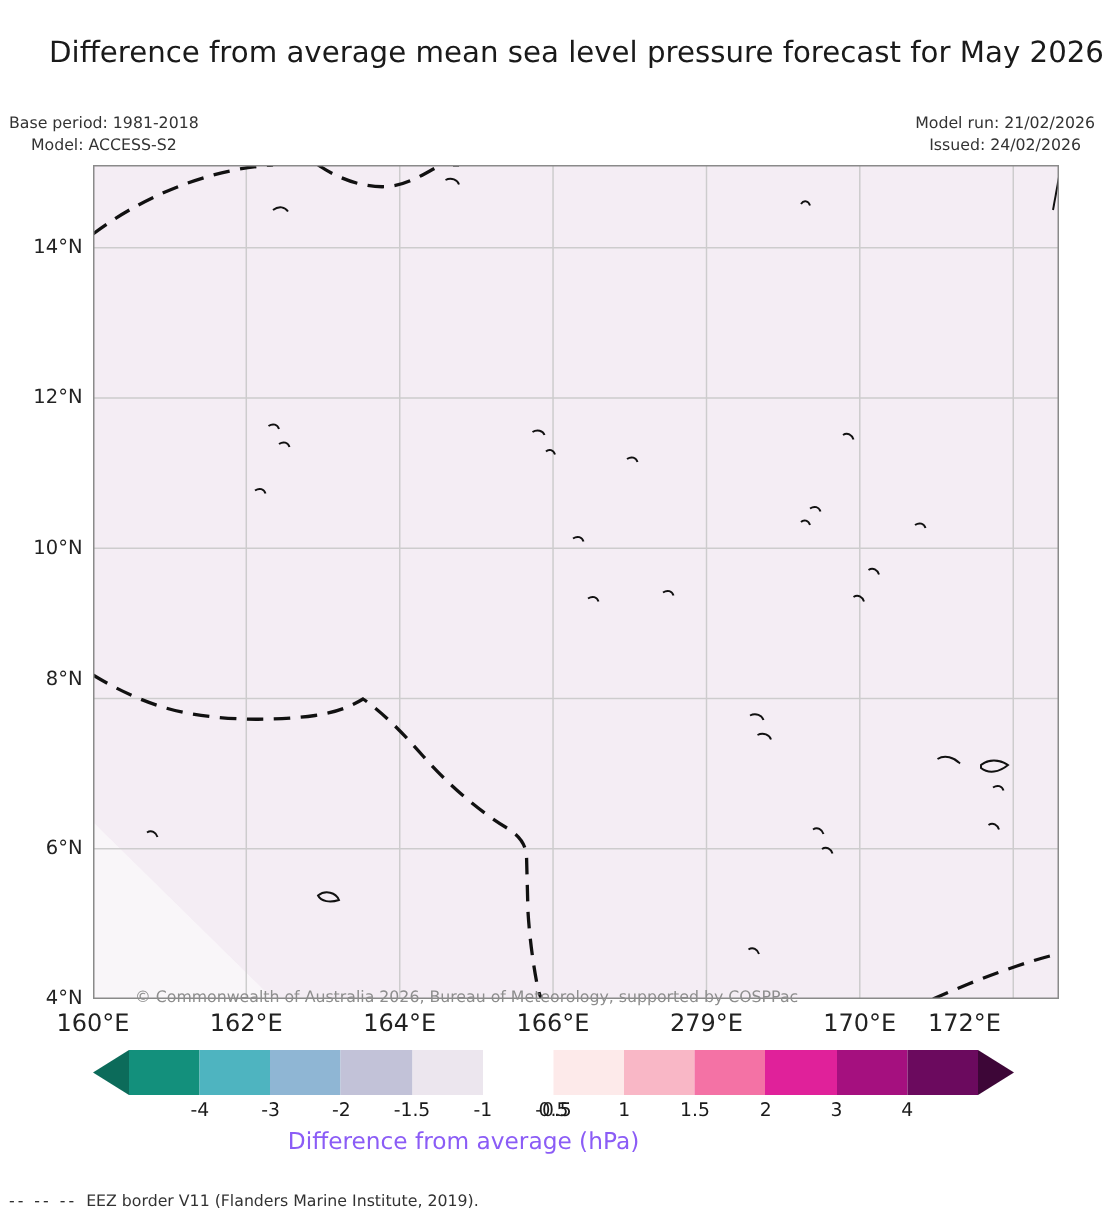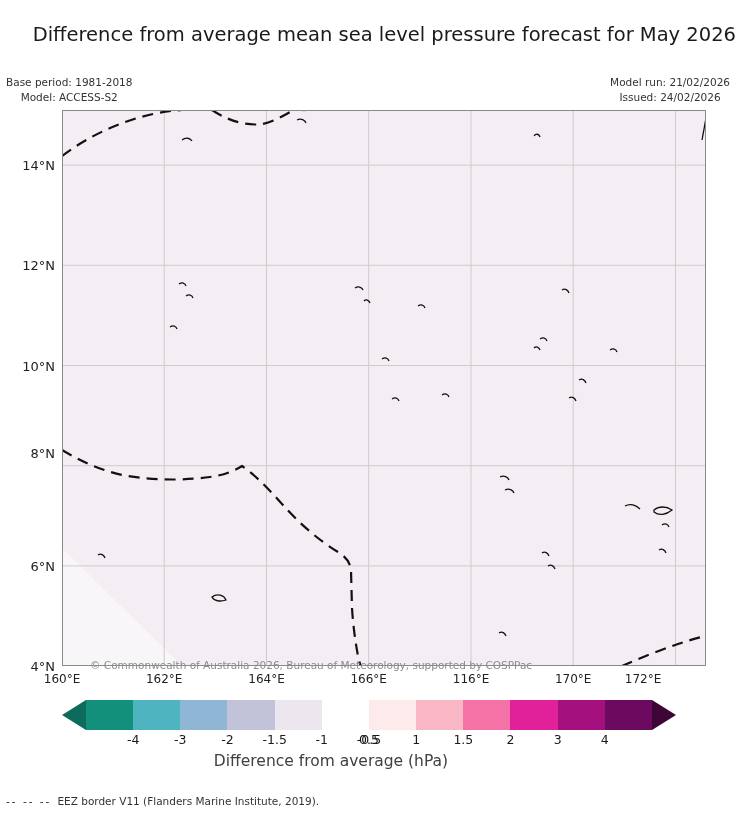--- a/index.html
+++ b/index.html
@@ -74,21 +74,21 @@
     transform: translateY(-50%);
     font-size: 13px;
     color: #222;
     white-space: nowrap;
   }
   .xtick {
     position: absolute;
     top: 100%;
     margin-top: 6px;
     transform: translateX(-50%);
-    font-size: 12px;
+    font-size: 16px;
     color: #222;
     white-space: nowrap;
   }
   .credit {
     position: absolute;
     font-size: 10.5px;
     color: #8d8d8d;
     white-space: nowrap;
   }
 
@@ -133,22 +133,21 @@
     color: #1a1a1a;
     white-space: nowrap;
   }
   #cbar-label {
     position: absolute;
     left: 0;
     top: 752px;
     width: 618px;
     text-align: center;
     font-size: 15.5px;
-    color: #404040;
-    padding-left: 22px;
+    color: #8b5cf6;
   }
 
   
   #footer {
     position: absolute;
     left: 6px;
     top: 795px;
     font-size: 10.5px;
     color: #333333;
     display: flex;
@@ -265,21 +264,21 @@
     <div class="ytick" style="top:155.3px;">12°N</div>
     <div class="ytick" style="top:255.5px;">10°N</div>
     <div class="ytick" style="top:343px;">8°N</div>
     <div class="ytick" style="top:455.9px;">6°N</div>
     <div class="ytick" style="top:556px;">4°N</div>
 
     <div class="xtick" style="left:0px;">160°E</div>
     <div class="xtick" style="left:102.2px;">162°E</div>
     <div class="xtick" style="left:204.5px;">164°E</div>
     <div class="xtick" style="left:306.7px;">166°E</div>
-    <div class="xtick" style="left:409.0px;">116°E</div>
+    <div class="xtick" style="left:409.0px;">279°E</div>
     <div class="xtick" style="left:511.2px;">170°E</div>
     <div class="xtick" style="left:581px;">172°E</div>
 
     <div class="credit" style="left:28px; top:532px;margin-top:17px;">© Commonwealth of Australia 2026, Bureau of Meteorology, supported by COSPPac</div>
   </div>
 
   <div id="cbar-wrap">
     <div class="cb-arrow" id="cb-arrow-left"></div>
     <div id="cbar" style="width: 566px;">
         <div class="seg" style="width: 47.1667px; background: rgb(19, 144, 124);"></div>

